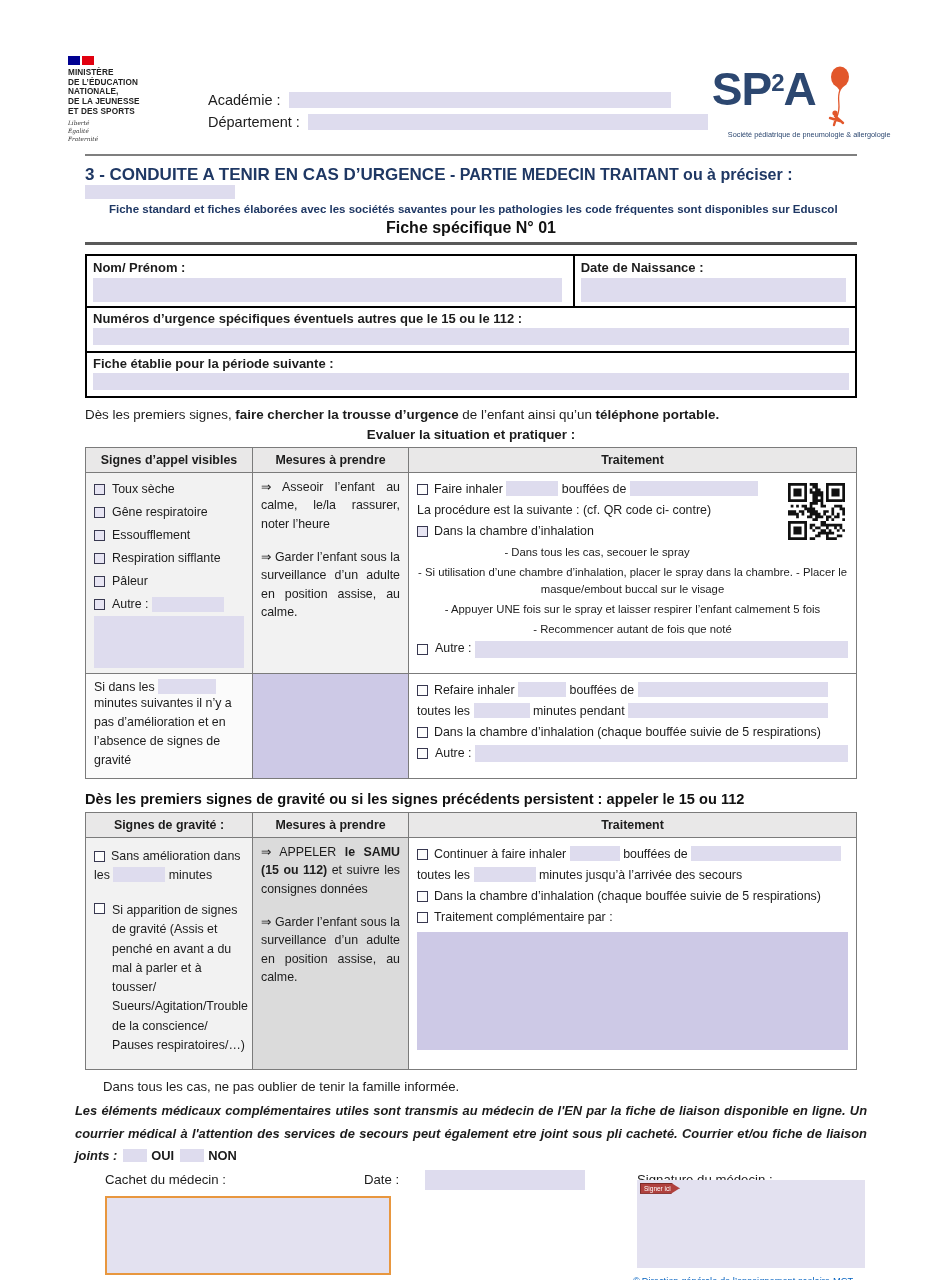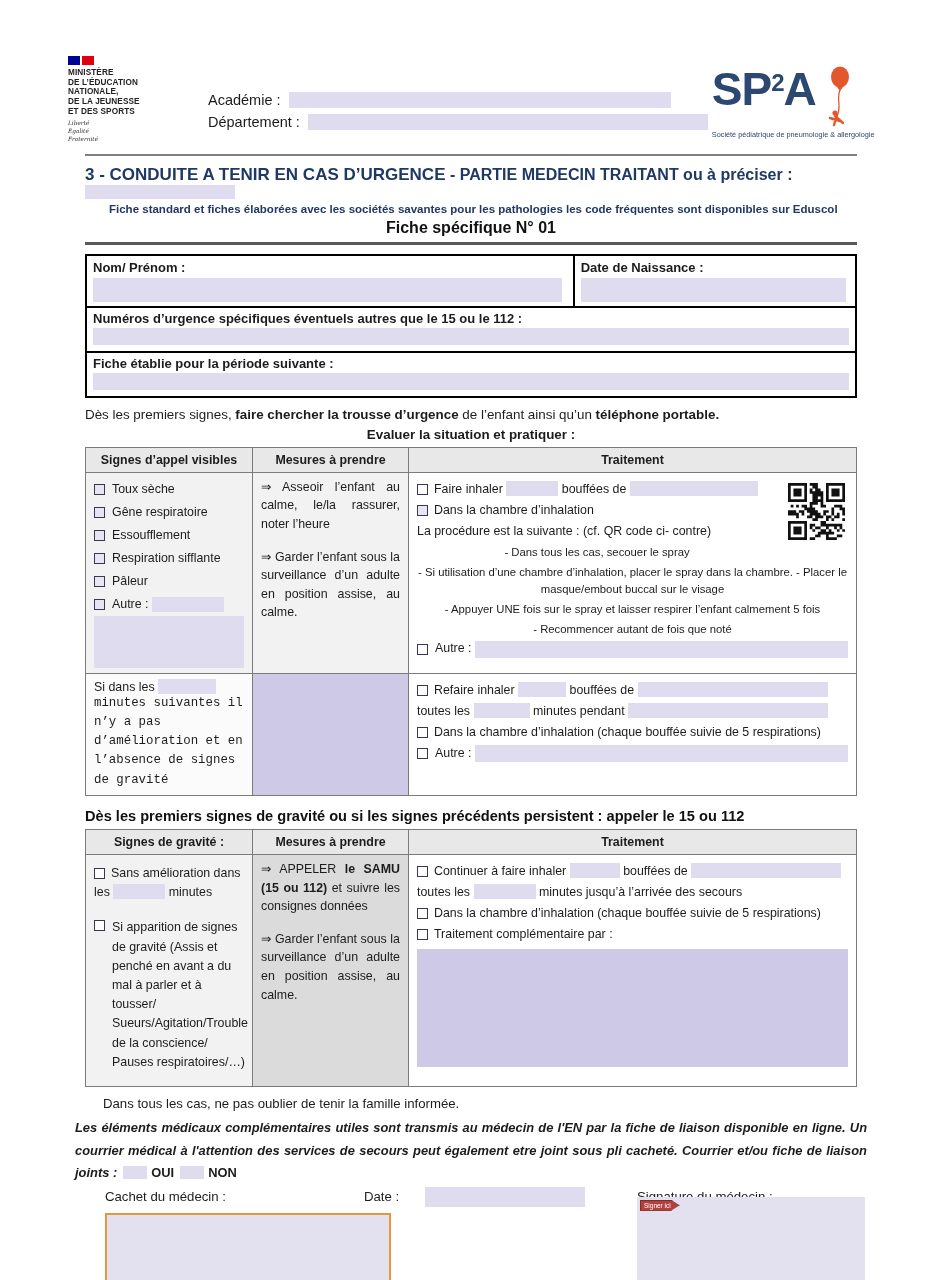--- a/index.html
+++ b/index.html
@@ -18,21 +18,21 @@
   .acad-block { margin:36px 0 0 38px; flex:1; }
   .acad-row { display:flex; align-items:center; margin-bottom:6px; font-size:14.5px; }
   .acad-row .lbl { flex:none; margin-right:8px; }
   .field { background:#dedcee; height:16px; display:inline-block; }
   .acad-row .field.a { width:382px; }
   .acad-row .field.d { width:408px; }
   .sp2a { width:178px; flex:none; margin-left:4px; margin-top:10px; }
   .sp2a-top { display:flex; align-items:flex-start; }
   .sp2a-word { font-weight:bold; color:#2c4770; font-size:46px; line-height:1; letter-spacing:-1px; }
   .sp2a-word sup { font-size:24px; vertical-align:14px; }
-  .sp2a-tag { font-size:7.3px; color:#2c4770; margin-top:2px; white-space:nowrap; }
+  .sp2a-tag { font-size:7.3px; color:#2c4770; margin-top:2px; white-space:nowrap;margin-left:16px; }
 
   .rule { border:none; border-top:2px solid #7f7f7f; margin:10px 0 0 17px; width:772px; }
 
   
   .content { margin-left:17px; width:772px; }
   .title-line { margin-top:9px; color:#1f3864; }
   .title-main { font-weight:bold; font-size:17px; }
   .title-suffix { font-weight:bold; font-size:16px; }
   .title-line .field { width:150px; height:14px; vertical-align:-2px; }
   .subtitle { color:#1f3864; font-weight:bold; font-size:11.5px; margin:3px 0 0 24px; }
@@ -215,31 +215,31 @@
       <div class="cell-gray">
         <div class="arrow-p">⇒ Asseoir l’enfant au calme, le/la rassurer, noter l’heure</div>
         <div class="arrow-p">⇒ Garder l’enfant sous la surveillance d’un adulte en position assise, au calme.</div>
       </div>
       <div>
         <svg id="qr" class="qr-float" width="63" height="63" viewBox="0 0 63 63">
             <rect width="63" height="63" fill="#fff"></rect>
             <path d="M0 0h3v3h-3zM3 0h3v3h-3zM6 0h3v3h-3zM9 0h3v3h-3zM12 0h3v3h-3zM15 0h3v3h-3zM18 0h3v3h-3zM24 0h3v3h-3zM27 0h3v3h-3zM30 0h3v3h-3zM42 0h3v3h-3zM45 0h3v3h-3zM48 0h3v3h-3zM51 0h3v3h-3zM54 0h3v3h-3zM57 0h3v3h-3zM60 0h3v3h-3zM0 3h3v3h-3zM18 3h3v3h-3zM27 3h3v3h-3zM30 3h3v3h-3zM42 3h3v3h-3zM60 3h3v3h-3zM0 6h3v3h-3zM6 6h3v3h-3zM9 6h3v3h-3zM12 6h3v3h-3zM18 6h3v3h-3zM24 6h3v3h-3zM30 6h3v3h-3zM33 6h3v3h-3zM42 6h3v3h-3zM48 6h3v3h-3zM51 6h3v3h-3zM54 6h3v3h-3zM60 6h3v3h-3zM0 9h3v3h-3zM6 9h3v3h-3zM9 9h3v3h-3zM12 9h3v3h-3zM18 9h3v3h-3zM24 9h3v3h-3zM27 9h3v3h-3zM30 9h3v3h-3zM33 9h3v3h-3zM36 9h3v3h-3zM42 9h3v3h-3zM48 9h3v3h-3zM51 9h3v3h-3zM54 9h3v3h-3zM60 9h3v3h-3zM0 12h3v3h-3zM6 12h3v3h-3zM9 12h3v3h-3zM12 12h3v3h-3zM18 12h3v3h-3zM27 12h3v3h-3zM30 12h3v3h-3zM33 12h3v3h-3zM36 12h3v3h-3zM42 12h3v3h-3zM48 12h3v3h-3zM51 12h3v3h-3zM54 12h3v3h-3zM60 12h3v3h-3zM0 15h3v3h-3zM18 15h3v3h-3zM27 15h3v3h-3zM30 15h3v3h-3zM36 15h3v3h-3zM42 15h3v3h-3zM60 15h3v3h-3zM0 18h3v3h-3zM3 18h3v3h-3zM6 18h3v3h-3zM9 18h3v3h-3zM12 18h3v3h-3zM15 18h3v3h-3zM18 18h3v3h-3zM27 18h3v3h-3zM30 18h3v3h-3zM33 18h3v3h-3zM36 18h3v3h-3zM42 18h3v3h-3zM45 18h3v3h-3zM48 18h3v3h-3zM51 18h3v3h-3zM54 18h3v3h-3zM57 18h3v3h-3zM60 18h3v3h-3zM24 21h3v3h-3zM27 21h3v3h-3zM30 21h3v3h-3zM36 21h3v3h-3zM3 24h3v3h-3zM9 24h3v3h-3zM15 24h3v3h-3zM18 24h3v3h-3zM24 24h3v3h-3zM36 24h3v3h-3zM39 24h3v3h-3zM51 24h3v3h-3zM54 24h3v3h-3zM57 24h3v3h-3zM18 27h3v3h-3zM21 27h3v3h-3zM24 27h3v3h-3zM27 27h3v3h-3zM48 27h3v3h-3zM57 27h3v3h-3zM60 27h3v3h-3zM0 30h3v3h-3zM3 30h3v3h-3zM6 30h3v3h-3zM12 30h3v3h-3zM15 30h3v3h-3zM21 30h3v3h-3zM24 30h3v3h-3zM27 30h3v3h-3zM30 30h3v3h-3zM39 30h3v3h-3zM42 30h3v3h-3zM48 30h3v3h-3zM60 30h3v3h-3zM0 33h3v3h-3zM3 33h3v3h-3zM6 33h3v3h-3zM9 33h3v3h-3zM15 33h3v3h-3zM24 33h3v3h-3zM27 33h3v3h-3zM30 33h3v3h-3zM33 33h3v3h-3zM39 33h3v3h-3zM48 33h3v3h-3zM54 33h3v3h-3zM60 33h3v3h-3zM9 36h3v3h-3zM21 36h3v3h-3zM24 36h3v3h-3zM30 36h3v3h-3zM33 36h3v3h-3zM36 36h3v3h-3zM42 36h3v3h-3zM45 36h3v3h-3zM51 36h3v3h-3zM54 36h3v3h-3zM27 39h3v3h-3zM30 39h3v3h-3zM42 39h3v3h-3zM48 39h3v3h-3zM60 39h3v3h-3zM0 42h3v3h-3zM3 42h3v3h-3zM6 42h3v3h-3zM9 42h3v3h-3zM12 42h3v3h-3zM15 42h3v3h-3zM18 42h3v3h-3zM36 42h3v3h-3zM39 42h3v3h-3zM0 45h3v3h-3zM18 45h3v3h-3zM24 45h3v3h-3zM27 45h3v3h-3zM36 45h3v3h-3zM39 45h3v3h-3zM42 45h3v3h-3zM45 45h3v3h-3zM48 45h3v3h-3zM51 45h3v3h-3zM54 45h3v3h-3zM57 45h3v3h-3zM0 48h3v3h-3zM6 48h3v3h-3zM9 48h3v3h-3zM12 48h3v3h-3zM18 48h3v3h-3zM24 48h3v3h-3zM30 48h3v3h-3zM33 48h3v3h-3zM42 48h3v3h-3zM51 48h3v3h-3zM57 48h3v3h-3zM0 51h3v3h-3zM6 51h3v3h-3zM9 51h3v3h-3zM12 51h3v3h-3zM18 51h3v3h-3zM27 51h3v3h-3zM36 51h3v3h-3zM39 51h3v3h-3zM45 51h3v3h-3zM54 51h3v3h-3zM60 51h3v3h-3zM0 54h3v3h-3zM6 54h3v3h-3zM9 54h3v3h-3zM12 54h3v3h-3zM18 54h3v3h-3zM33 54h3v3h-3zM36 54h3v3h-3zM39 54h3v3h-3zM42 54h3v3h-3zM45 54h3v3h-3zM48 54h3v3h-3zM0 57h3v3h-3zM18 57h3v3h-3zM30 57h3v3h-3zM33 57h3v3h-3zM42 57h3v3h-3zM54 57h3v3h-3zM57 57h3v3h-3zM0 60h3v3h-3zM3 60h3v3h-3zM6 60h3v3h-3zM9 60h3v3h-3zM12 60h3v3h-3zM15 60h3v3h-3zM18 60h3v3h-3zM24 60h3v3h-3zM27 60h3v3h-3zM42 60h3v3h-3zM45 60h3v3h-3zM48 60h3v3h-3zM51 60h3v3h-3z" fill="#111"></path>
           </svg>
         <div class="line"><span class="cb w" style="display:inline-block;vertical-align:-2px;margin-right:6px;"></span><span>Faire inhaler</span> <span class="ifield" style="width:52px;"></span> <span>bouffées de</span> <span class="ifield" style="width:128px;"></span></div>
+        <div class="line">La procédure est la suivante : (cf. QR code ci- contre)</div>
         <div class="line"><span class="cb" style="display:inline-block;vertical-align:-2px;margin-right:6px;"></span><span>Dans la chambre d’inhalation</span></div>
-        <div class="line">La procédure est la suivante : (cf. QR code ci- contre)</div>
         <div class="line small">- Dans tous les cas, secouer le spray</div>
         <div class="line small">- Si utilisation d’une chambre d’inhalation, placer le spray dans la chambre.  - Placer le masque/embout buccal sur le visage</div>
         <div class="line small">- Appuyer UNE fois sur le spray et laisser respirer l’enfant calmement 5 fois</div>
         <div class="line small">- Recommencer autant de fois que noté</div>
         <div class="line" style="display:flex;align-items:center;"><span class="cb w" style="margin-top:0;"></span><span>Autre :</span>&nbsp;<span class="ifield" style="flex:1;height:17px;"></span></div>
       </div>
 
       <div class="last-row" style="min-height:104px;background:#fbfbfb;">
-        <span>Si dans les</span> <span class="ifield" style="width:58px;"></span> <span style="line-height:1.55;font-family:Liberation Mono, monospace;">minutes suivantes il n’y a pas d’amélioration et en l’absence de signes de gravité</span>
+        <span>Si dans les</span> <span class="ifield" style="width:58px;"></span> <span style="line-height:1.55;">minutes suivantes il n’y a pas d’amélioration et en l’absence de signes de gravité</span>
       </div>
       <div class="last-row cell-lav" style="background:#cdc9e6;"></div>
       <div class="last-row">
         <div class="line"><span class="cb w" style="display:inline-block;vertical-align:-2px;margin-right:6px;"></span><span>Refaire inhaler</span> <span class="ifield" style="width:48px;"></span> <span>bouffées de</span> <span class="ifield" style="width:190px;"></span></div>
         <div class="line"><span>toutes les</span> <span class="ifield" style="width:56px;"></span> <span>minutes pendant</span> <span class="ifield" style="width:200px;"></span></div>
         <div class="line"><span class="cb w" style="display:inline-block;vertical-align:-2px;margin-right:6px;"></span><span>Dans la chambre d’inhalation (chaque bouffée suivie de 5 respirations)</span></div>
         <div class="line" style="display:flex;align-items:center;"><span class="cb w" style="margin-top:0;"></span><span>Autre :</span>&nbsp;<span class="ifield" style="flex:1;height:17px;"></span></div>
       </div>
     </div>
 

